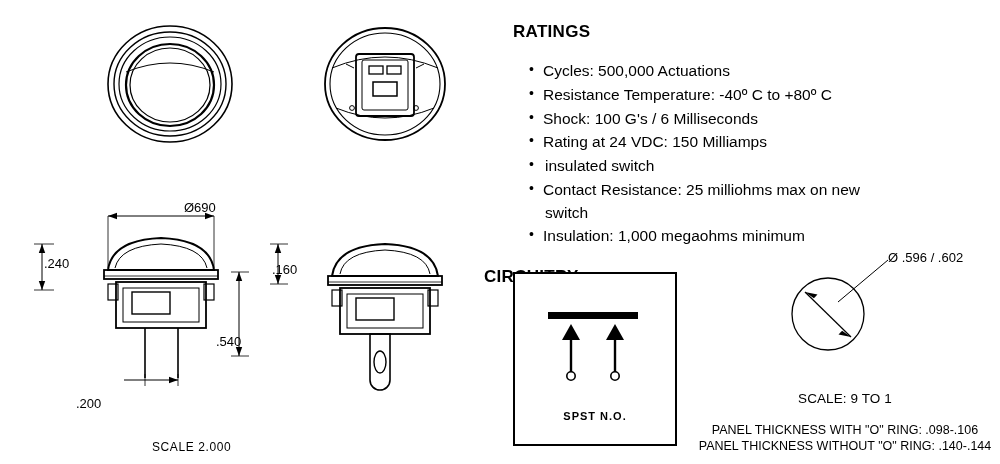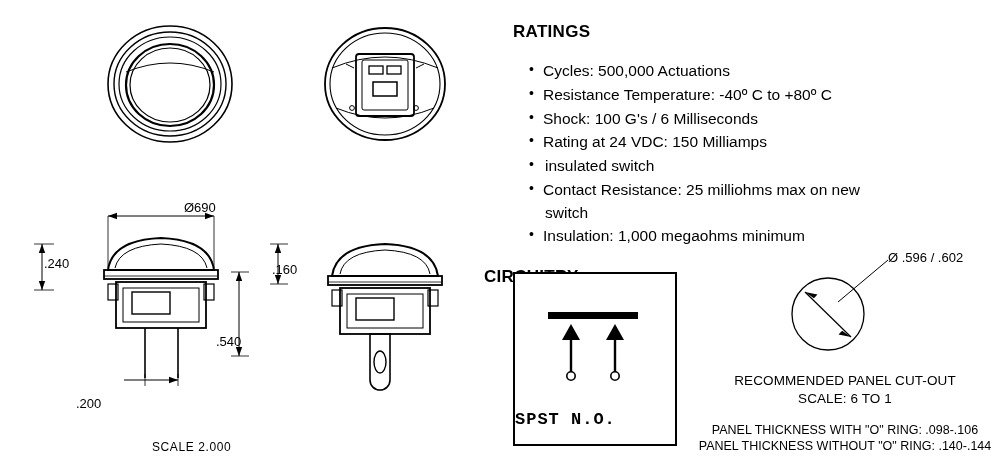--- a/index.html
+++ b/index.html
@@ -49,24 +49,24 @@
     display: block;
     padding-left: 2px;
   }
 
   
   .circuitry-box {
     border: 2px solid #000;
     background: #fff;
   }
   .spst-label {
-    font-size: 17px;
+    text-align: center;
+    font-size: 11px;
     font-weight: bold;
     letter-spacing: 1px;
-    font-family: Liberation Mono, monospace;
   }
 
   
   .caption {
     text-align: center;
     font-size: 13.5px;
     line-height: 1.35;
     letter-spacing: 0.1px;
   }
   .caption-small {
@@ -241,18 +241,17 @@
 
       <circle class="ln" cx="68" cy="62" r="36" stroke-width="1.3"></circle>
 
       <line class="ln" x1="45" y1="40" x2="91" y2="85" stroke-width="1.2"></line>
       <path d="M45 40 l12.5 2.6 l-3.6 3.6 z" fill="#000"></path>
       <path d="M91 85 l-12.5 -2.6 l3.6 -3.6 z" fill="#000"></path>
     </svg>
   </div>
   <div class="abs dim-text" style="left:888px; top:250px;">Ø .596 / .602</div>
 
-  <div class="abs caption" style="left:700px; top:372px; width:290px;">RECOMMENDED PANEL CUT-OUT</div>
-  <div class="abs caption" style="left:700px; top:390px; width:290px;">SCALE: 6 TO 1</div>
+  <div class="abs caption" style="left:700px; top:390px; width:290px;">SCALE: 9 TO 1</div>
   <div class="abs caption-small" style="left:690px; top:422px; width:310px;">PANEL THICKNESS WITH "O" RING: .098-.106</div>
   <div class="abs caption-small" style="left:690px; top:438px; width:310px;">PANEL THICKNESS WITHOUT "O" RING: .140-.144</div>
 
 </div>
 
 </body></html>

